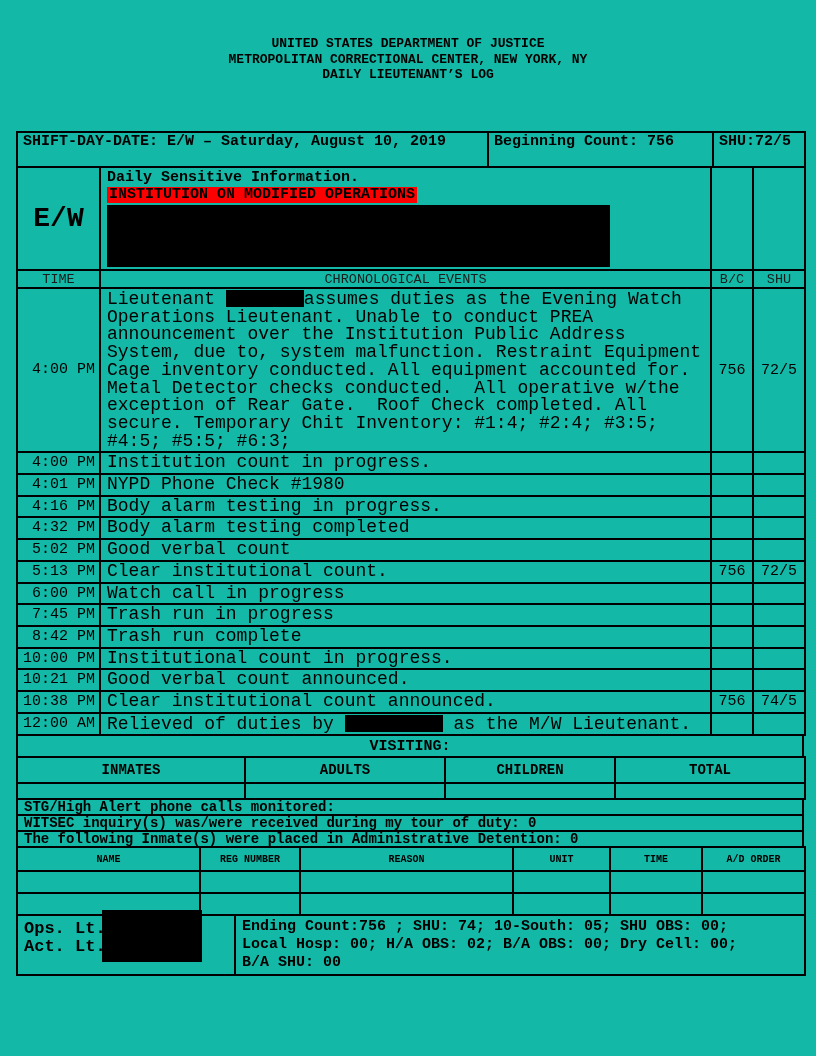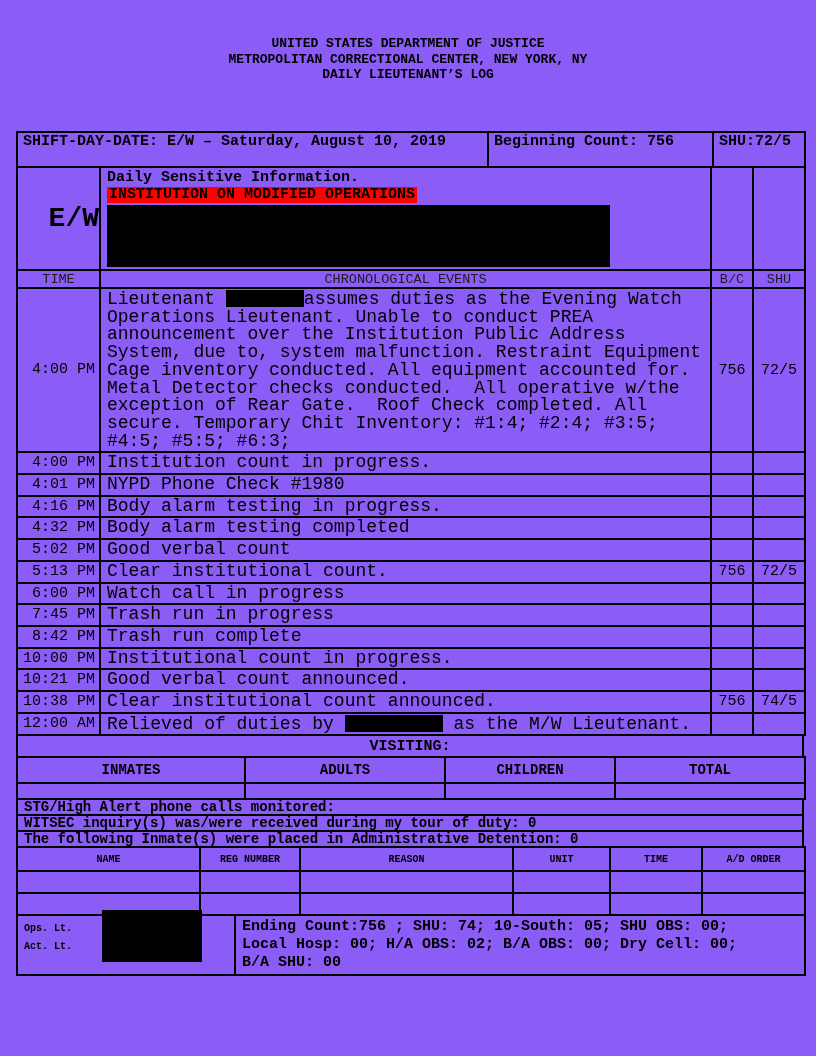--- a/index.html
+++ b/index.html
@@ -1,39 +1,39 @@
 <!DOCTYPE html>
 <html><head>
 <meta charset="utf-8">
 <style>
   * { box-sizing: border-box; }
   html,body { margin:0; padding:0; background:#ffffff; }
   .page {
     position:relative;
     width:816px; height:1056px;
-    background:#8b5cf6;
+    background:#14b8a6;
     color:#000000;
     font-family:"Liberation Mono","DejaVu Sans Mono",monospace;
     overflow:hidden;
   }
   .doc-header {
     position:absolute; top:36px; left:0; width:100%;
     text-align:center; font-weight:bold;
     font-size:13px; line-height:15.5px;
   }
   .doc-body { position:absolute; top:131px; left:16px; width:790px; }
   table { border-collapse:collapse; table-layout:fixed; width:788px; margin-top:-2px; }
   table.first { margin-top:0; }
   td, th { border:2px solid #000; padding:0; overflow:hidden; font-weight:normal; }
 
   
   .shift-row td { height:35px; font-size:15px; font-weight:bold; padding:0 0 16px 5px; vertical-align:middle;border-radius:8px; }
 
   
-  .ew-label { text-align:right; font-size:28px; font-weight:bold; vertical-align:middle; }
+  .ew-label { text-align:center; font-size:28px; font-weight:bold; vertical-align:middle; }
   .ew-content { vertical-align:top; padding:2px 6px; font-size:15px; }
   .sensitive-line { font-weight:bold; line-height:16px; }
   .modified-line { display:inline-block; background:#ff0000; color:#000; font-weight:bold; line-height:16px; padding:0 2px; }
   .big-redaction { width:503px; height:62px; background:#000; margin-top:2px; }
 
   
   .log-cols td { height:18px; font-size:13.5px; text-align:center; vertical-align:middle; color:#1c1c1c; }
 
   
   .time-cell { height:21px; text-align:right; padding:1px 4px 1px 2px; font-size:15px; line-height:17.7px; vertical-align:top; }
@@ -48,21 +48,21 @@
   .visiting-empty td { height:16px; }
 
   
   .monitor-row td { height:16px; font-size:14px; font-weight:bold; line-height:14px; padding:0 0 0 6px; vertical-align:middle; }
 
   
   .ad-cols th { height:24px; font-size:10px; font-weight:bold; text-align:center; vertical-align:middle; }
   .ad-empty td { height:22px; }
 
   
-  .footer-left { width:218px; position:relative; vertical-align:top; padding:4px 0 0 6px; font-size:10px; font-weight:bold; line-height:18px; overflow:visible; }
+  .footer-left { width:218px; position:relative; vertical-align:top; padding:4px 0 0 6px; font-size:17px; font-weight:bold; line-height:18px; overflow:visible; }
   .footer-redaction { position:absolute; left:84px; top:-6px; width:100px; height:52px; background:#000; }
   .footer-right { vertical-align:top; padding:2px 0 2px 6px; font-size:15px; font-weight:bold; line-height:18px; }
 </style>
 </head>
 <body>
 
 <div class="page">
 
   <div class="doc-header">
     <div>UNITED STATES DEPARTMENT OF JUSTICE</div>

